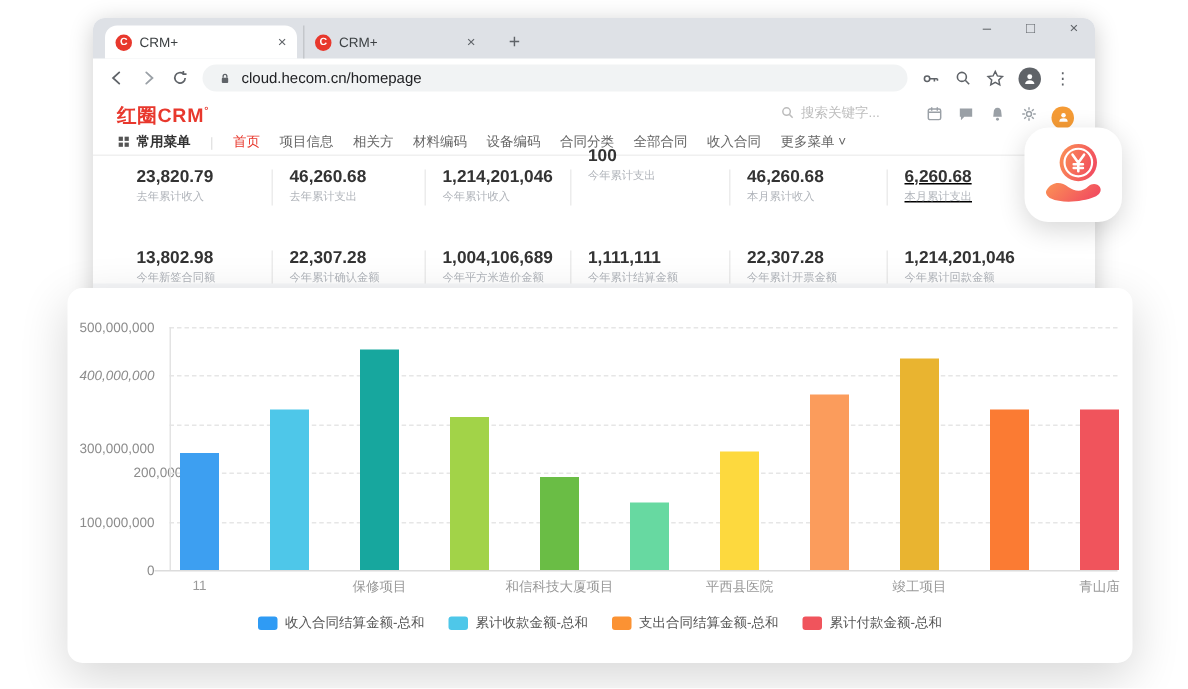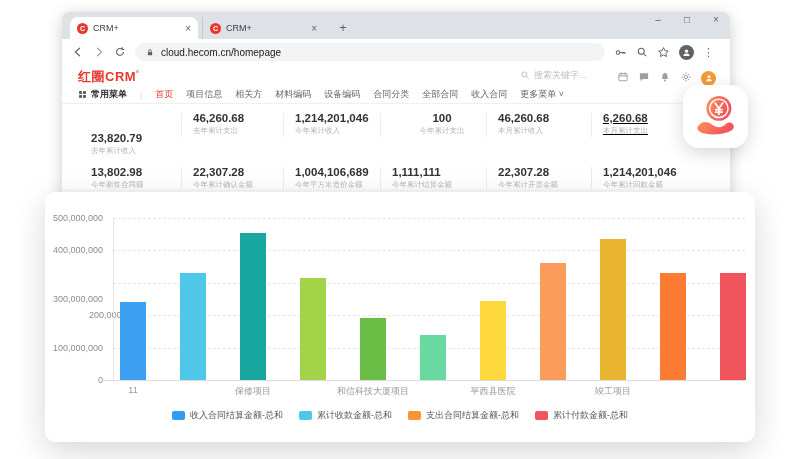--- a/index.html
+++ b/index.html
@@ -211,35 +211,35 @@
             <span>设备编码</span>
             <span>合同分类</span>
             <span>全部合同</span>
             <span>收入合同</span>
             <span>更多菜单 ˅</span>
           </span>
       </div>
       <div class="crm-hr"></div>
 
       <div id="stats-row1">
-          <div class="stat-col" style="left: 29px; top: 47px; margin-top: 20px;">
+          <div class="stat-col" style="left: 29px; top: 47px;">
             <div class="stat-value">23,820.79</div>
             <div class="stat-label">去年累计收入</div>
           </div>
           <div class="stat-col" style="left: 131px; top: 47px;">
             <div class="stat-value">46,260.68</div>
             <div class="stat-label">去年累计支出</div>
           </div>
           <div class="vdiv" style="left: 119px; top: 48px;"></div>
           <div class="stat-col" style="left: 233px; top: 47px;">
             <div class="stat-value">1,214,201,046</div>
             <div class="stat-label">今年累计收入</div>
           </div>
           <div class="vdiv" style="left: 221px; top: 48px;"></div>
-          <div class="stat-col" style="left: 330px; top: 47px; text-align: center;">
+          <div class="stat-col" style="left: 330px; top: 33px;">
             <div class="stat-value">100</div>
             <div class="stat-label">今年累计支出</div>
           </div>
           <div class="vdiv" style="left: 318px; top: 48px;"></div>
           <div class="stat-col" style="left: 436px; top: 47px;">
             <div class="stat-value">46,260.68</div>
             <div class="stat-label">本月累计收入</div>
           </div>
           <div class="vdiv" style="left: 424px; top: 48px;"></div>
           <div class="stat-col" style="left: 541px; top: 47px; text-decoration: underline;">
@@ -301,21 +301,21 @@
 
   <div class="card">
     <div id="plot" style="position:absolute;inset:0">
         <div class="ylab" style="left: 0px; top: 183px;">0</div>
         <div class="ylab" style="left: 0px; top: 150.6px;">100,000,000</div>
         <div class="gridline" style="left: 68px; width: 632px; top: 155.6px;"></div>
         <div class="ylab" style="left: 0px; top: 118.2px; padding-left: 44px;">200,000,000</div>
         <div class="gridline" style="left: 68px; width: 632px; top: 123.2px;"></div>
         <div class="ylab" style="left: 0px; top: 85.8px; margin-top: 16px;">300,000,000</div>
         <div class="gridline" style="left: 68px; width: 632px; top: 90.8px;"></div>
-        <div class="ylab" style="left: 0px; top: 53.4px;">400,000,000</div>
+        <div class="ylab" style="left: 0px; top: 53.4px; font-style: italic;">400,000,000</div>
         <div class="gridline" style="left: 68px; width: 632px; top: 58.4px;"></div>
         <div class="ylab" style="left: 0px; top: 21px;">500,000,000</div>
         <div class="gridline" style="left: 68px; width: 632px; top: 26px;"></div>
         <div class="axis-v" style="left: 68px; top: 26px; height: 162px;"></div>
         <div class="axis-h" style="left: 58px; top: 188px; width: 642px;"></div>
         <div class="bar" style="left: 75px; top: 110.24px; width: 26px; height: 77.76px; background: rgb(61, 159, 241);"></div>
         <div class="xlab" style="left: 28px; top: 193px;">11</div>
         <div class="bar" style="left: 135px; top: 81.08px; width: 26px; height: 106.92px; background: rgb(78, 199, 233);"></div>
         <div class="bar" style="left: 195px; top: 40.58px; width: 26px; height: 147.42px; background: rgb(23, 167, 158);"></div>
         <div class="xlab" style="left: 148px; top: 193px;">保修项目</div>
@@ -323,20 +323,21 @@
         <div class="bar" style="left: 315px; top: 126.44px; width: 26px; height: 61.56px; background: rgb(106, 189, 69);"></div>
         <div class="xlab" style="left: 268px; top: 193px; text-align: center;">和信科技大厦项目</div>
         <div class="bar" style="left: 375px; top: 142.64px; width: 26px; height: 45.36px; background: rgb(103, 217, 161);"></div>
         <div class="bar" style="left: 435px; top: 108.62px; width: 26px; height: 79.38px; background: rgb(253, 217, 62);"></div>
         <div class="xlab" style="left: 388px; top: 193px;">平西县医院</div>
         <div class="bar" style="left: 495px; top: 71.36px; width: 26px; height: 116.64px; background: rgb(251, 156, 92);"></div>
         <div class="bar" style="left: 555px; top: 47.06px; width: 26px; height: 140.94px; background: rgb(233, 180, 48);"></div>
         <div class="xlab" style="left: 508px; top: 193px;">竣工项目</div>
         <div class="bar" style="left: 615px; top: 81.08px; width: 26px; height: 106.92px; background: rgb(251, 123, 51);"></div>
         <div class="bar" style="left: 675px; top: 81.08px; width: 26px; height: 106.92px; background: rgb(240, 84, 92);"></div>
+        <div class="xlab" style="left: 628px; top: 193px;">青山庙</div>
       </div>
     <div class="legend" id="legend">
         <div class="legend-item">
           <span class="chip" style="background: rgb(47, 155, 244);"></span>
           <span>收入合同结算金额-总和</span>
         </div>
         <div class="legend-item">
           <span class="chip" style="background: rgb(78, 199, 233);"></span>
           <span>累计收款金额-总和</span>
         </div>

